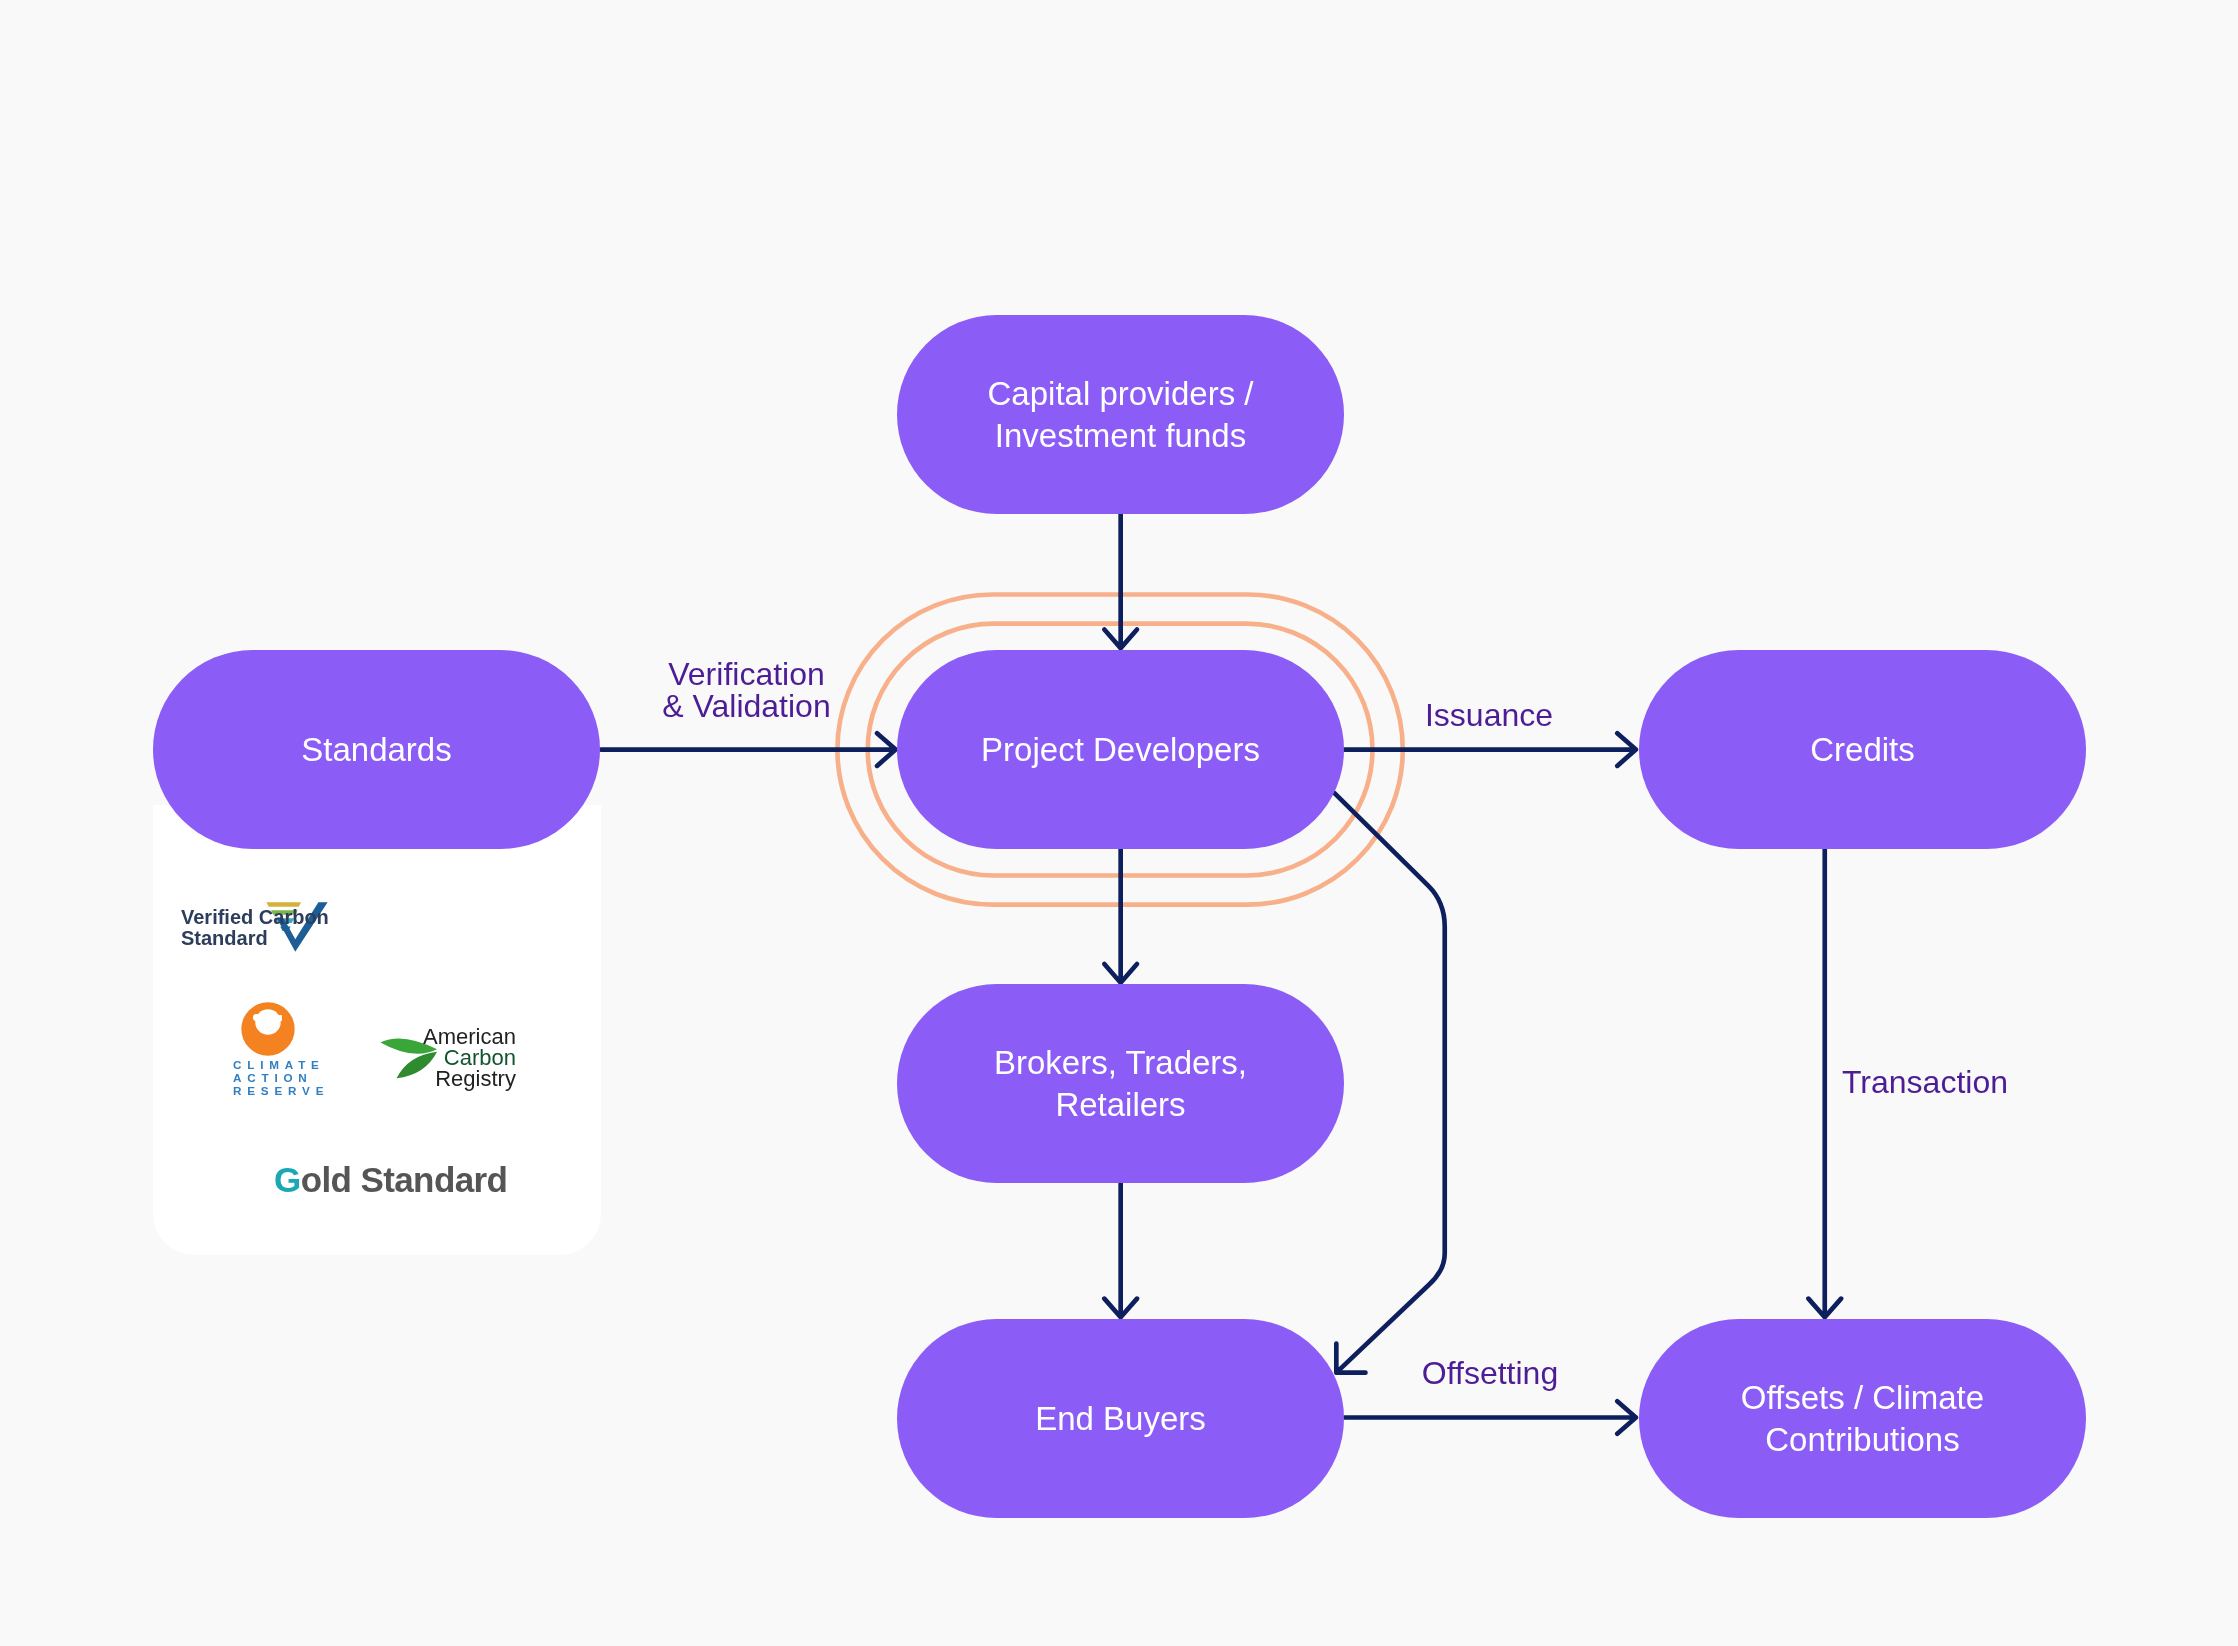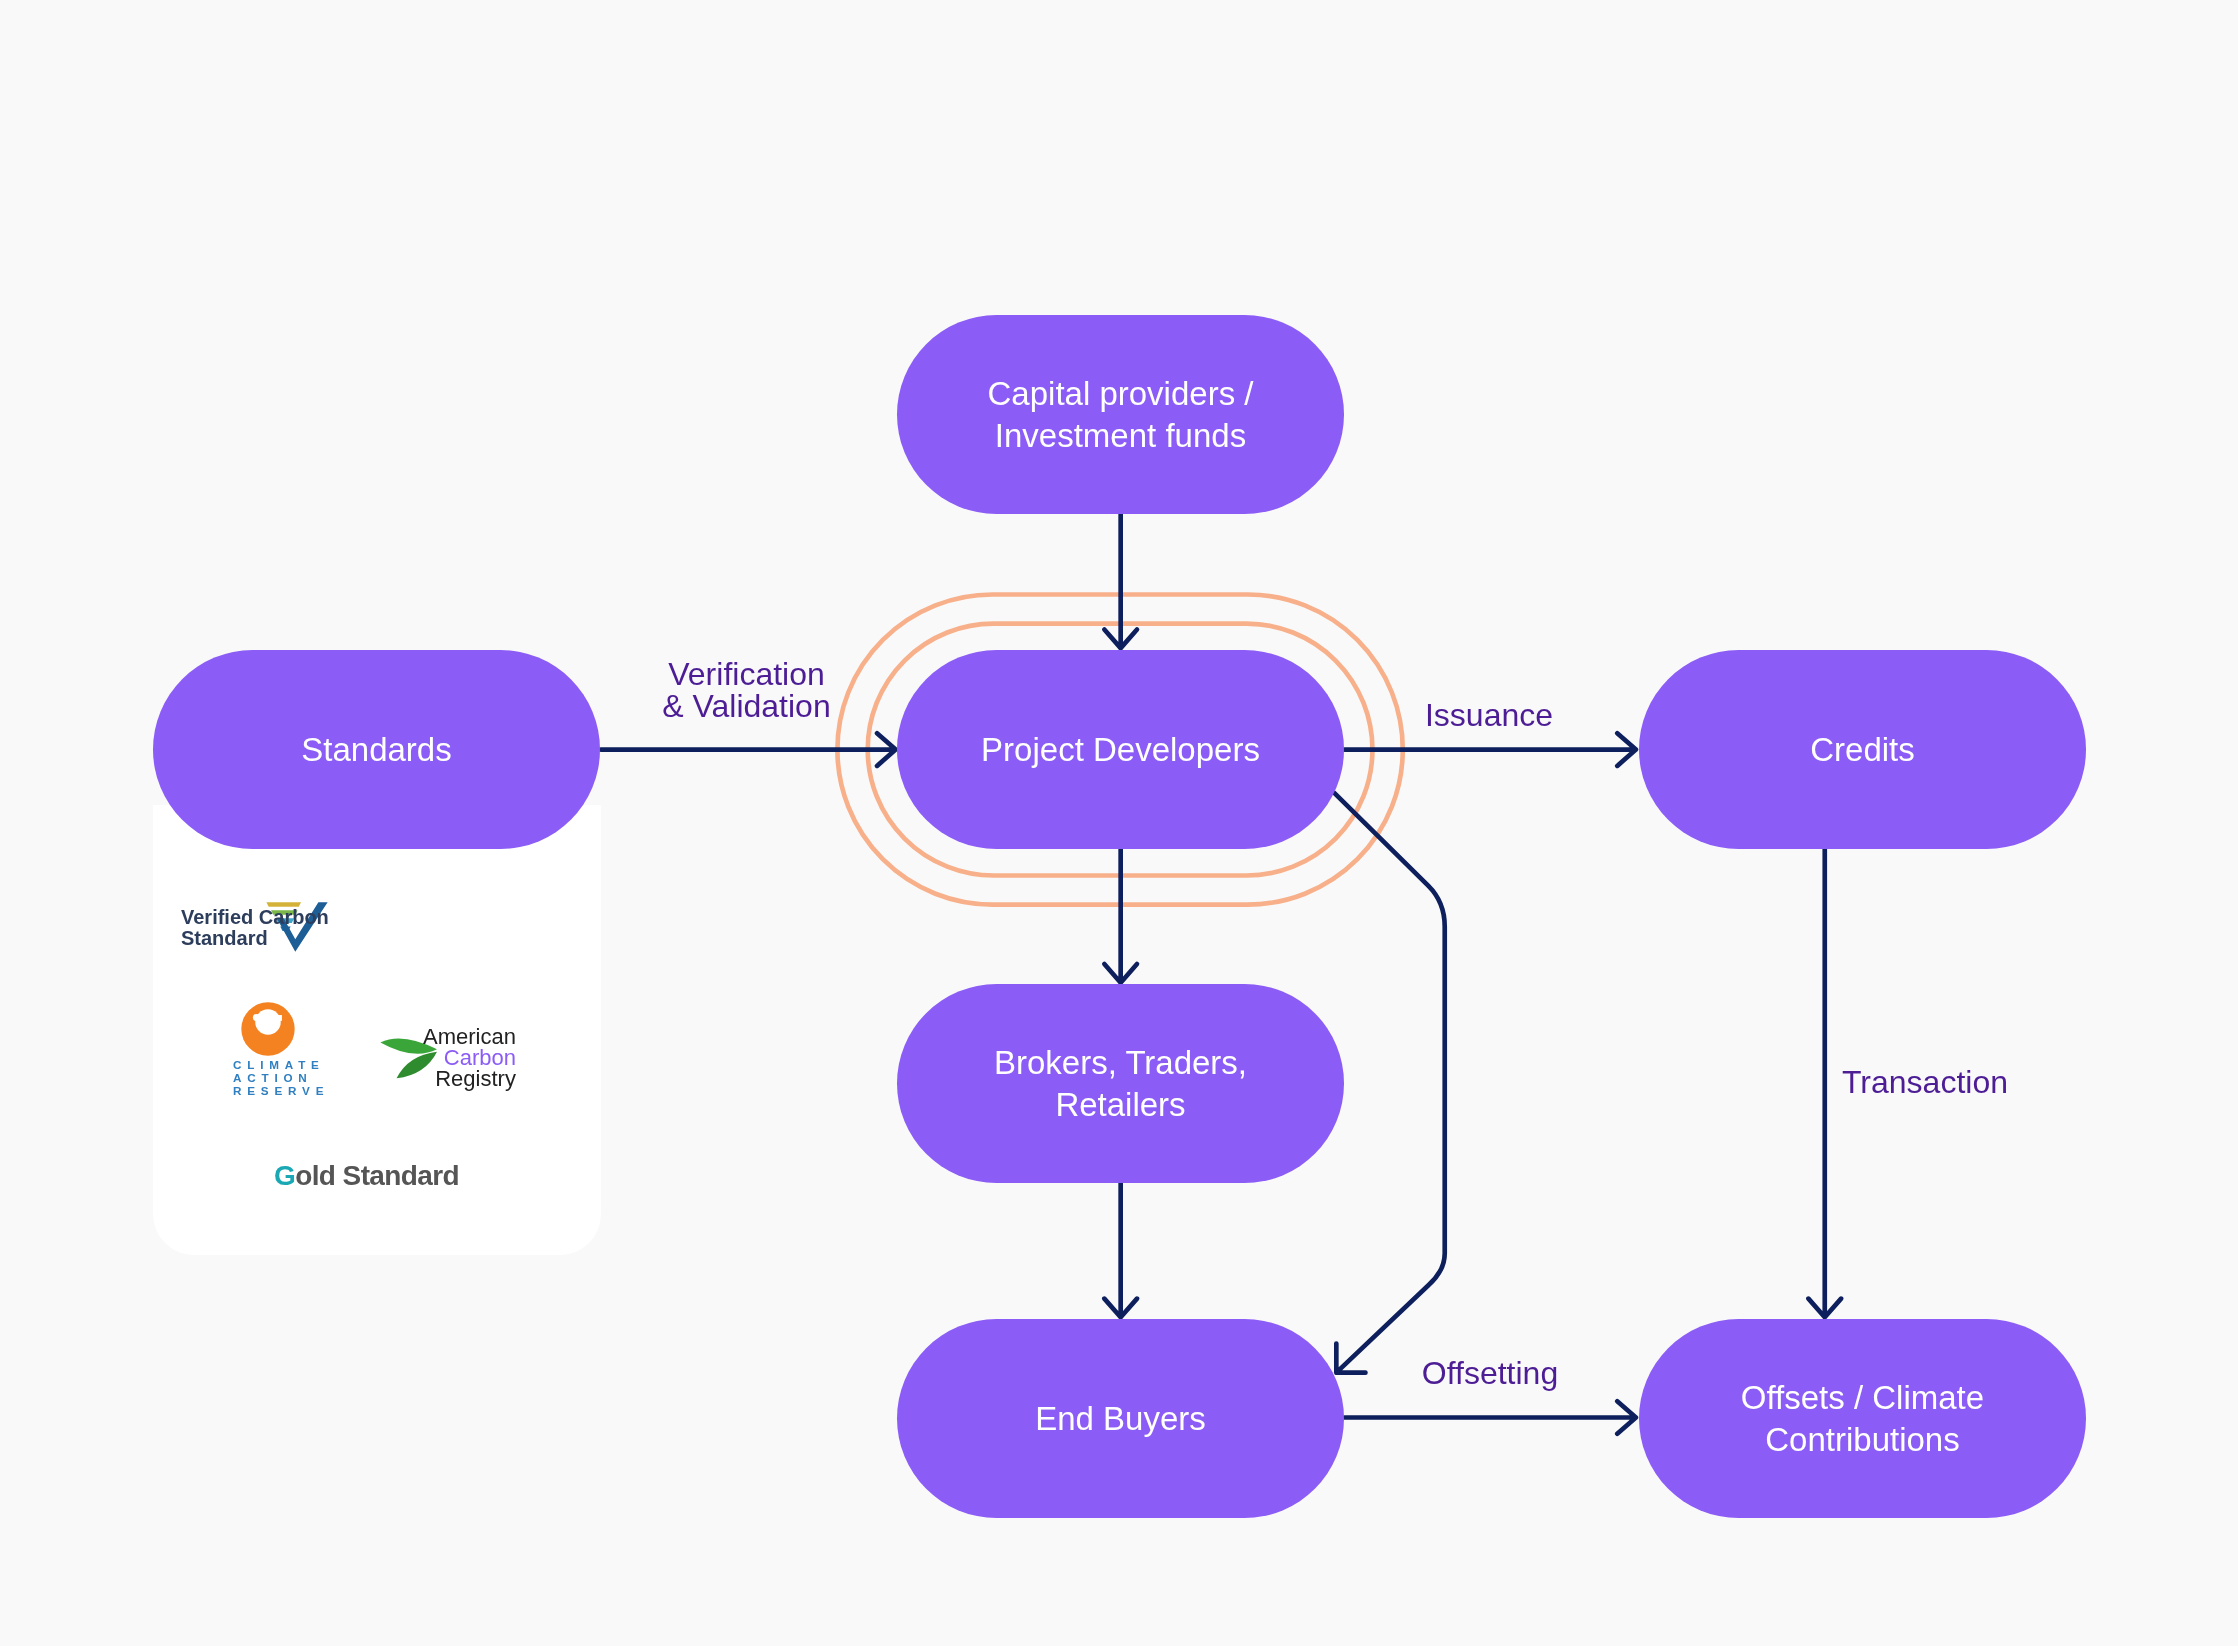--- a/index.html
+++ b/index.html
@@ -8,22 +8,22 @@
   .title div{white-space:nowrap;}
   svg.edges{position:absolute;left:0;top:0;}
   .node{position:absolute;width:447px;height:199px;border-radius:100px;background:#8b5cf6;color:#fff;display:flex;align-items:center;justify-content:center;text-align:center;font-size:33px;line-height:42px;}
   .node span{white-space:pre-line;}
   .lbl{position:absolute;font-size:32px;line-height:31.5px;color:#4c1d95;text-align:center;white-space:pre-line;}
   .logo-card{position:absolute;left:153px;top:805px;width:448px;height:450px;background:#fff;border-radius:0 0 41px 41px;}
   .logo{position:absolute;}
   .vcs-text{position:absolute;left:181px;top:907px;font-size:20px;line-height:21px;color:#2d3d5c;font-weight:700;white-space:pre-line;}
   .car-text{position:absolute;left:233px;top:1058px;font-size:11.7px;letter-spacing:5.8px;line-height:13px;color:#2f7fc1;white-space:pre-line;font-weight:700;}
   .acr-text{position:absolute;left:423px;top:1026px;font-size:22px;line-height:21px;color:#222;text-align:right;}
-  .acr-text .g{color:#8b5cf6;}
-  .gold{position:absolute;left:274px;top:1160px;font-size:28px;font-weight:700;color:#555;letter-spacing:-0.6px;}
+  .acr-text .g{color:#14532d;}
+  .gold{position:absolute;left:274px;top:1160px;font-size:35px;font-weight:700;color:#555;letter-spacing:-0.6px;}
   .gold .g{color:#1aa8b5;}
 </style>
 </head>
 <body>
 
 <div class="title">
 </div>
 
 <div class="logo-card"></div>
 

